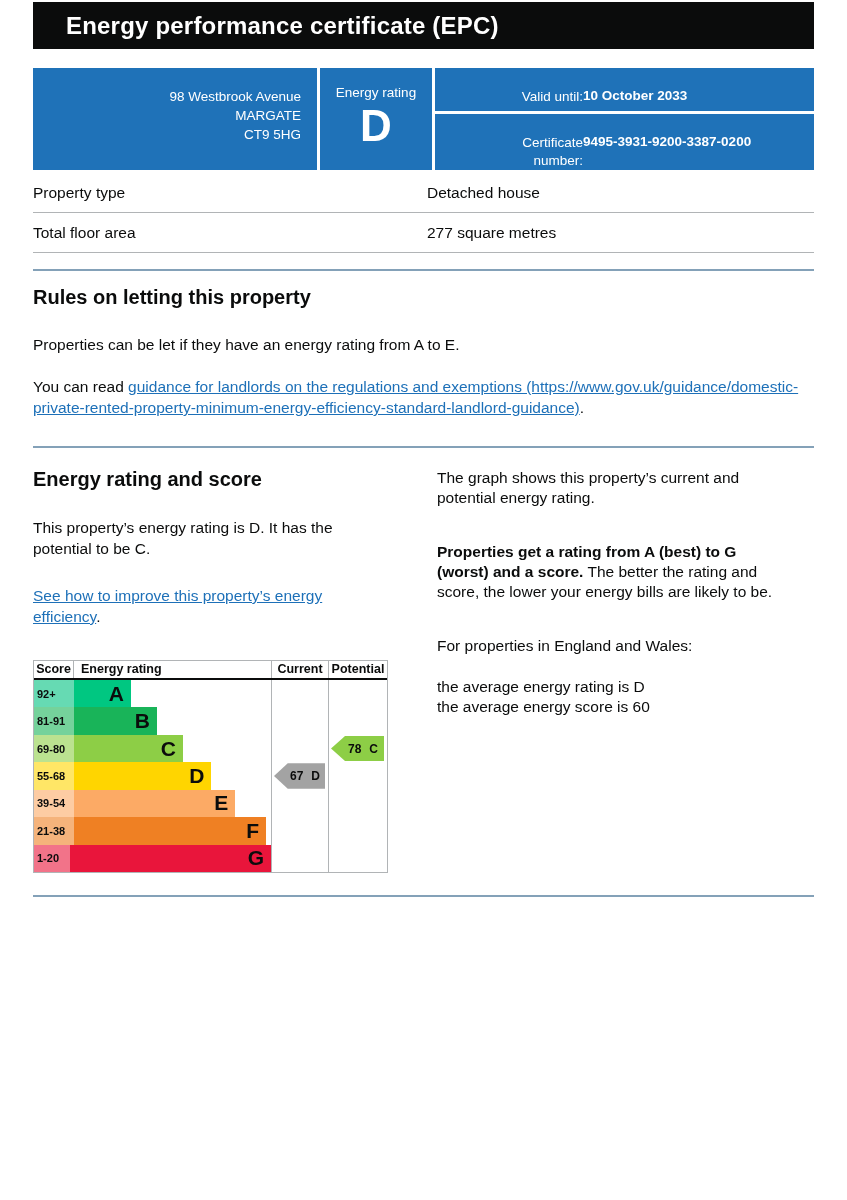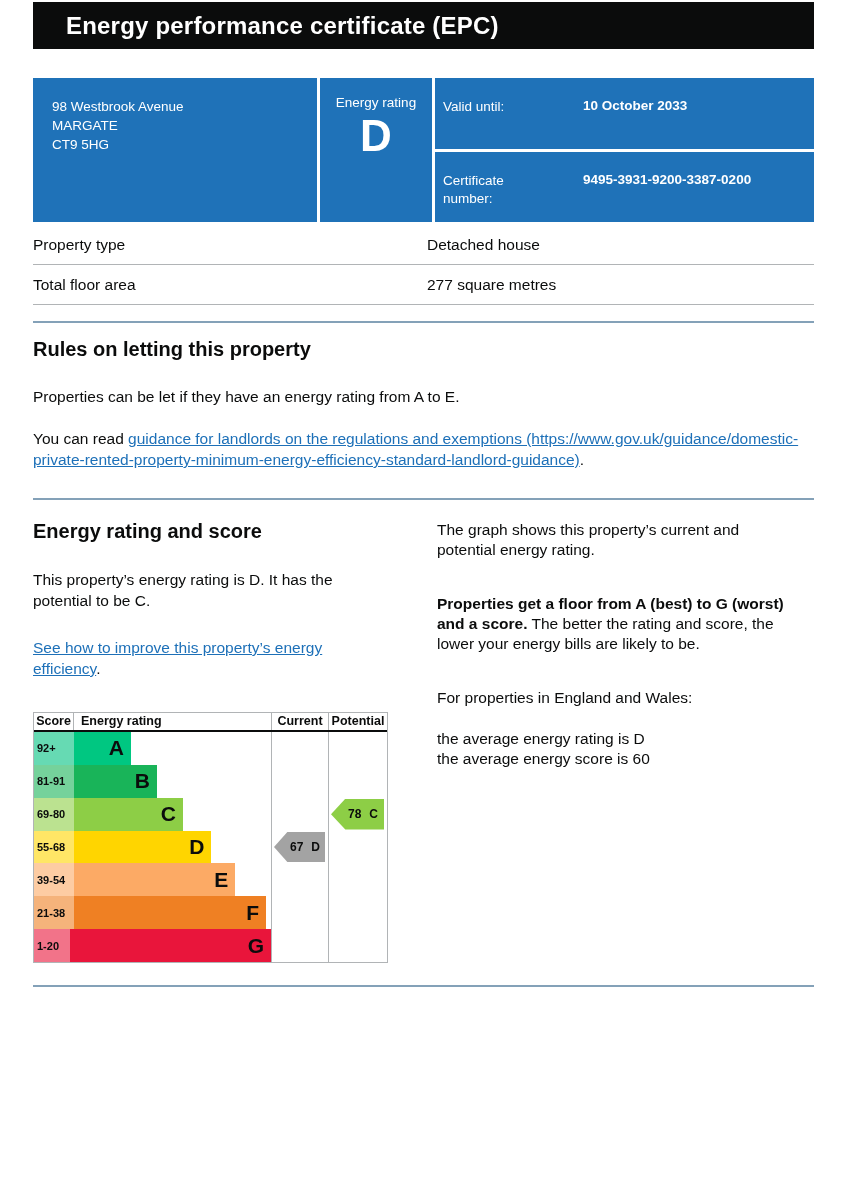--- a/index.html
+++ b/index.html
@@ -11,21 +11,21 @@
   .page { padding:2px 33px 0 33px; }
 
   
   .title-bar {
     background:#0b0c0c; color:#ffffff; height:47px;
     display:flex; align-items:center; padding-left:33px;
   }
   .title-bar h1 { font-size:24px; font-weight:bold; letter-spacing:0.2px; }
 
   
-  .summary { display:flex; gap:3px; margin-top:29px; height:144px; }
+  .summary { display:flex; gap:3px; margin-top:19px; height:102px;text-align:right; }
   .blue-box { background:#1f72b8; color:#ffffff; }
   .address-box { width:284px; padding:19px 16px 0 19px; font-size:13.5px; line-height:19px; }
   .rating-box { width:112px; display:flex; flex-direction:column; align-items:center; padding-top:17px; }
   .rating-box .rating-label { font-size:13.5px; }
   .rating-box .rating-letter { font-size:44px; font-weight:bold; line-height:48px; margin-top:2px; }
   .validity-box { flex:1; display:flex; flex-direction:column; gap:3px; background:#ffffff; }
   .validity-cell { flex:1; background:#1f72b8; color:#ffffff; display:flex; padding:20px 0 0 8px; font-size:13.5px; }
   .validity-cell .v-label { width:140px; line-height:18px; }
   .validity-cell .v-label span { display:inline-block; max-width:92px; }
   .validity-cell .v-value { font-weight:bold; }
@@ -57,21 +57,21 @@
   .col-right .p-gap-lg { margin-top:34px; }
   .col-right .avg-lines { margin-top:21px; }
 
   
   .epc-chart { width:355px; margin-top:33px; border:1px solid #b1b4b6; background:#ffffff; }
   .epc-header { display:flex; height:19px; border-bottom:2px solid #0b0c0c; font-size:12.5px; font-weight:bold; }
   .h-score { width:40px; border-right:1px solid #b1b4b6; text-align:center; padding-top:1px; }
   .h-rating { flex:1; padding:1px 0 0 7px; }
   .h-current { width:57px; border-left:1px solid #b1b4b6; text-align:center; padding-top:1px; }
   .h-potential { width:59px; border-left:1px solid #b1b4b6; text-align:center; padding-top:1px; }
-  .epc-body { display:flex; height:230px; }
+  .epc-body { display:flex; height:192px; }
   .epc-bands { flex:1; display:flex; flex-direction:column; }
   .band-row { flex:1; display:flex; }
   .score-cell { width:40px; font-size:11px; font-weight:bold; display:flex; align-items:center; padding-left:3px; }
   .band-bar { display:flex; align-items:center; justify-content:flex-end; padding-right:7px; font-weight:bold; font-size:21px; }
   .epc-col { position:relative; border-left:1px solid #b1b4b6; }
   .epc-col.current { width:57px; }
   .epc-col.potential { width:59px; }
   .epc-arrow {
     position:absolute; left:2px; right:3px;
     display:flex; align-items:center; justify-content:center;
@@ -188,21 +188,21 @@
                 <span>78</span>
                 <span class="a-letter">C</span>
               </div>
             </div>
         </div>
       </div>
     </div>
 
     <div class="col-right">
       <p>The graph shows this property’s current and potential energy rating.</p>
-      <p class="p-gap-lg"><strong>Properties get a floor from A (best) to G (worst) and a score.</strong><span> The better the rating and score, the lower your energy bills are likely to be.</span></p>
+      <p class="p-gap-lg"><strong>Properties get a rating from A (best) to G (worst) and a score.</strong><span> The better the rating and score, the lower your energy bills are likely to be.</span></p>
       <p class="p-gap-lg">For properties in England and Wales:</p>
       <p class="avg-lines">
         <span>the average energy rating is D</span><br>
         <span>the average energy score is 60</span>
       </p>
     </div>
   </div>
 
   <hr class="blue-divider div-3">
 

